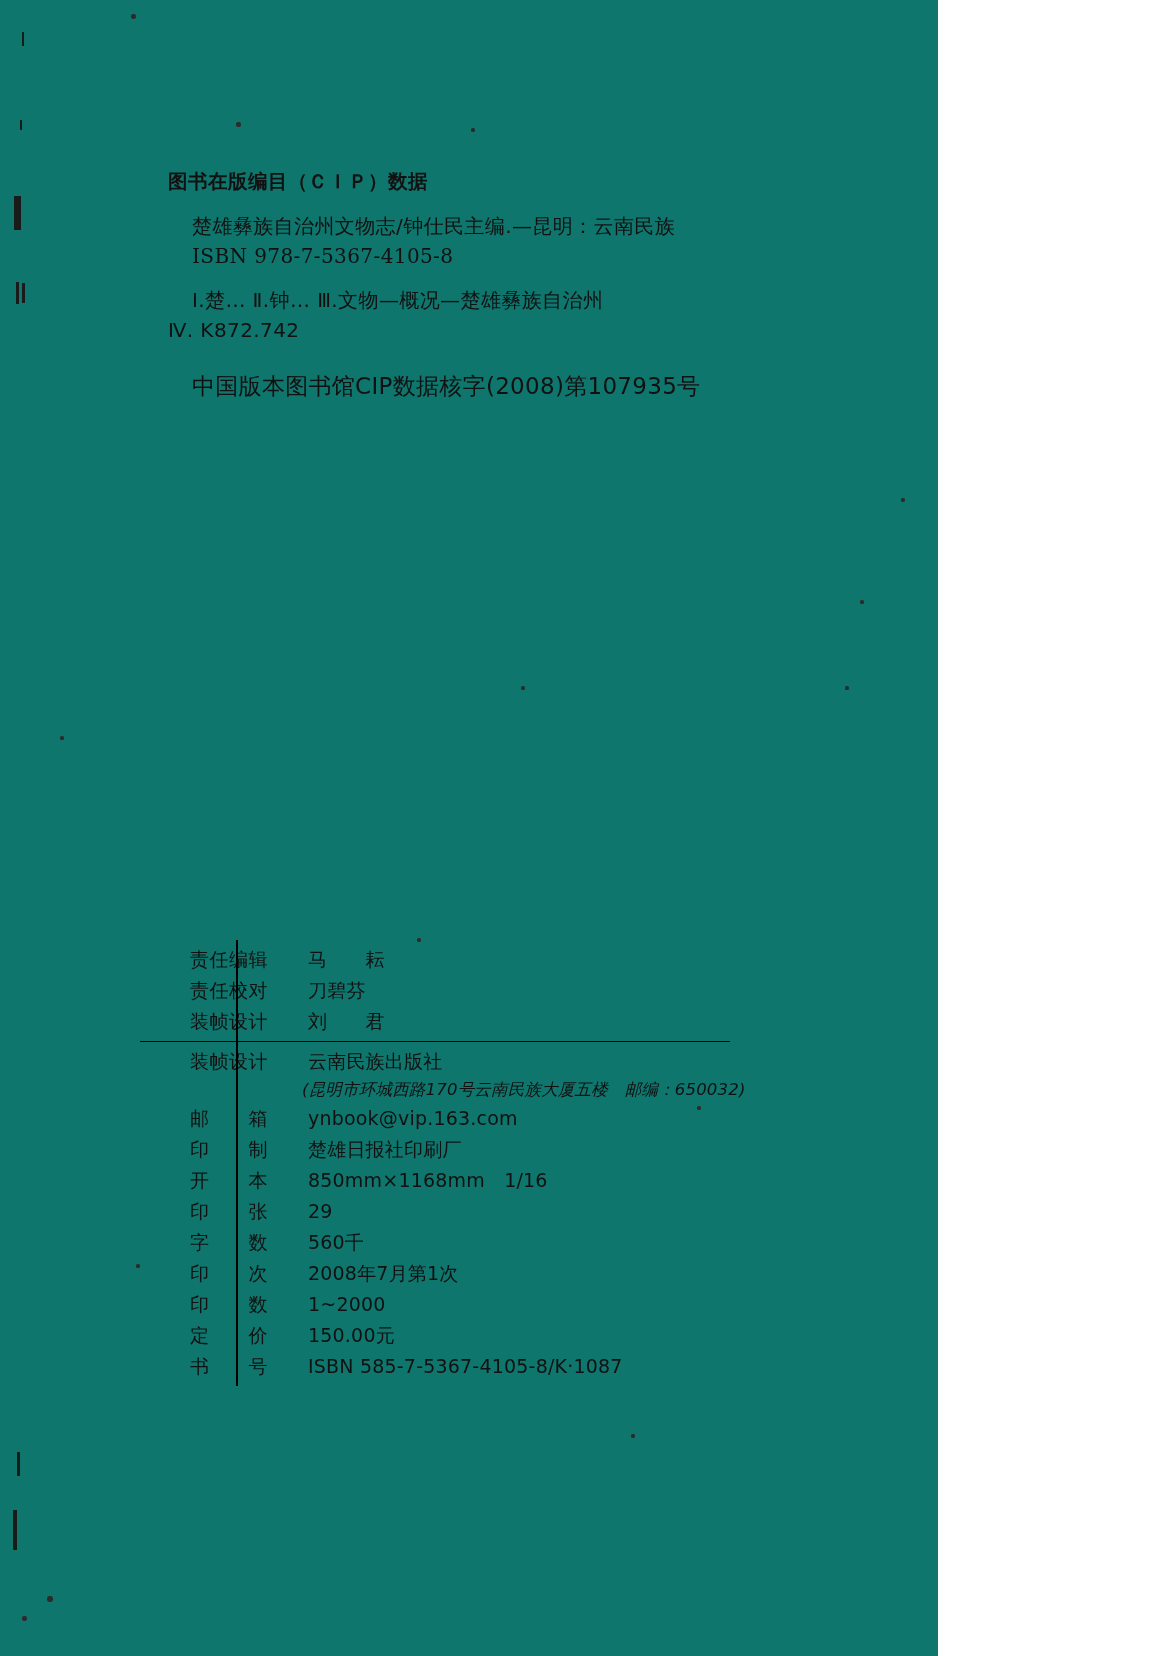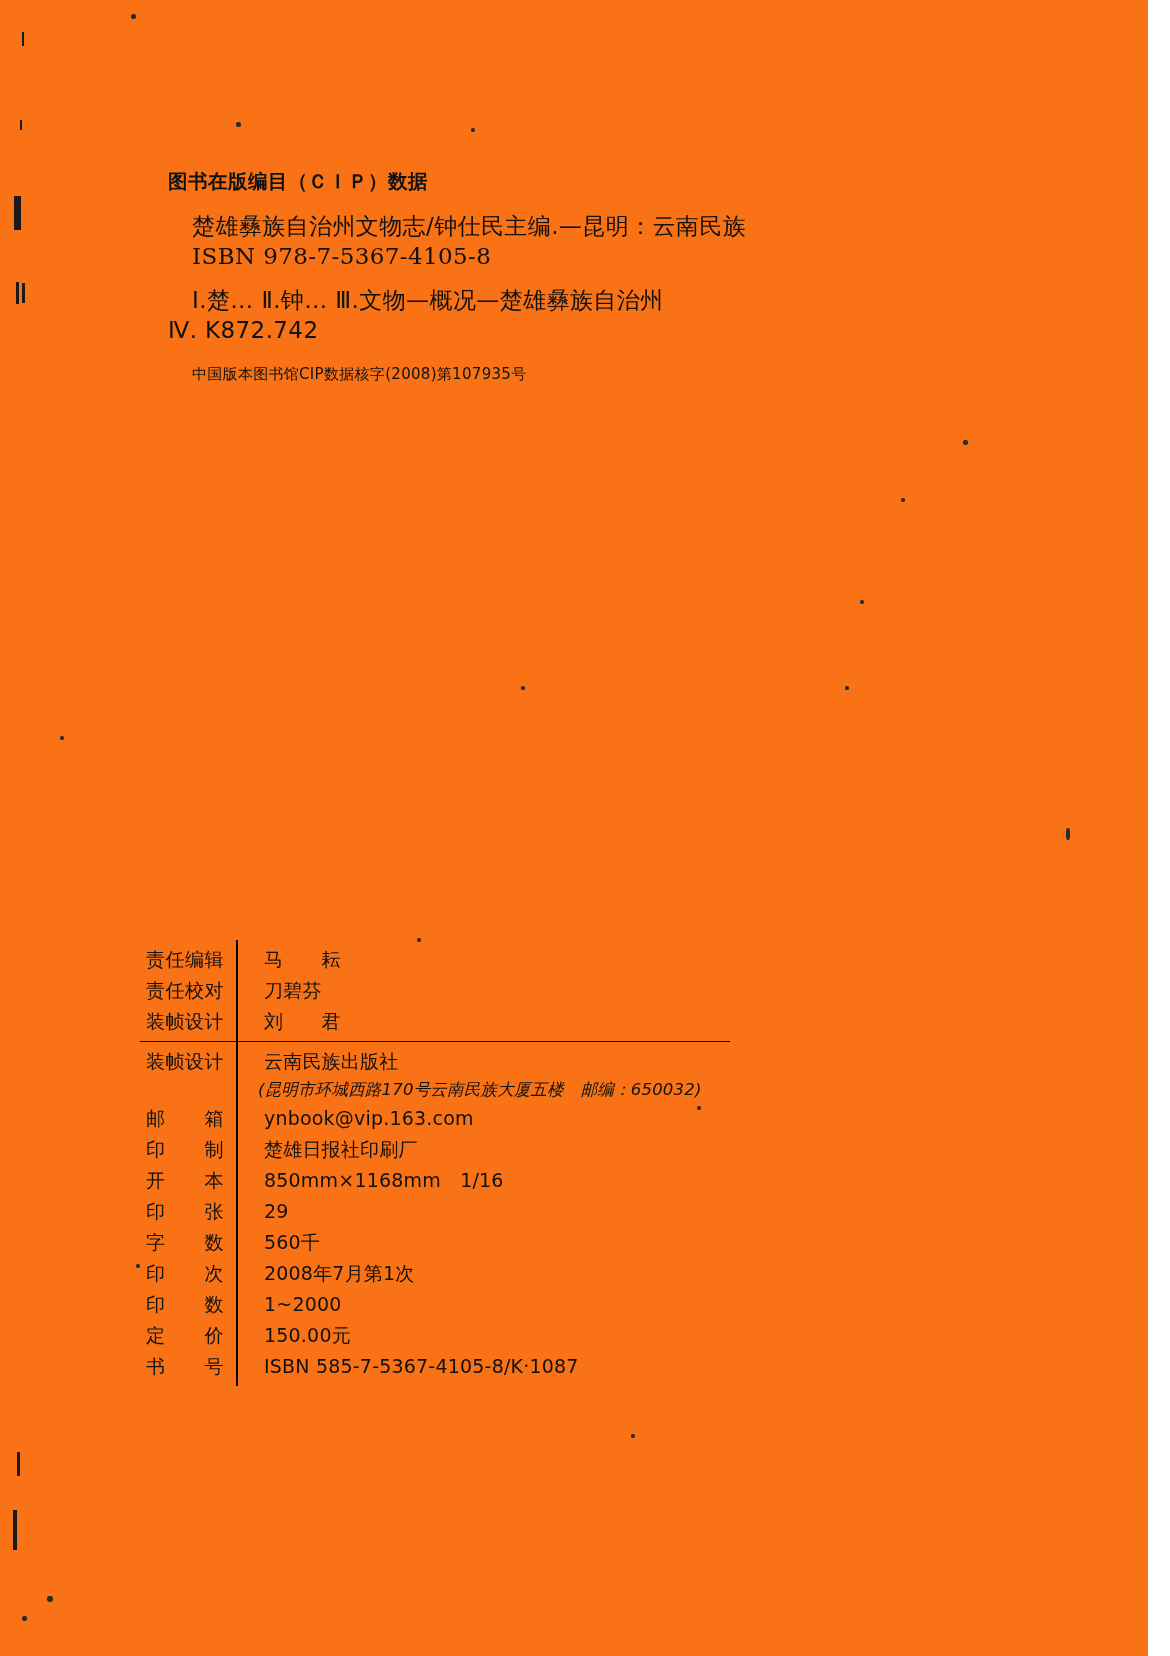--- a/index.html
+++ b/index.html
@@ -6,23 +6,23 @@
     margin: 0;
     padding: 0;
     background: #ffffff;
   }
   body {
     font-family: "DejaVu Sans", "Liberation Sans", sans-serif;
     color: #111;
   }
   .page {
     position: relative;
-    width: 1148px;
+    width: 938px;
     height: 1656px;
-    background: #f97316;
+    background: #0f766e;
     overflow: hidden;
   }
 
   
   .speck {
     position: absolute;
     background: #2b2b2b;
     border-radius: 40%;
   }
   .edge-mark {
@@ -38,36 +38,37 @@
     width: 740px;
   }
   .cip-title {
     font-family: "DejaVu Sans", "Liberation Sans", sans-serif;
     font-weight: bold;
     font-size: 19.5px;
     letter-spacing: 0.5px;
     margin-bottom: 16px;
   }
   .cip-line {
-    font-size: 23px;
+    font-size: 20px;
     line-height: 30px;
     letter-spacing: 0.4px;
     white-space: pre;
   }
   .indent {
     padding-left: 24px;
   }
   .cip-gap {
     height: 14px;
   }
   .cip-center {
-    font-size: 15px;
+    font-size: 23px;
     line-height: 30px;
     padding-left: 24px;
     letter-spacing: 0.3px;
+    margin-top: 12px;
   }
   .serif-num {
     font-family: "DejaVu Serif", "Liberation Serif", serif;
   }
 
   
   .colophon {
     position: absolute;
     left: 140px;
     top: 940px;
@@ -112,20 +113,21 @@
     position: absolute;
     left: 96px;
     top: 0;
     bottom: 0;
     width: 1.6px;
     background: #000;
   }
   .rows {
     padding-top: 4px;
     padding-bottom: 4px;
+    margin-left: 44px;
   }
   .wide-rule {
     border-top: 1.6px solid #000;
     width: 590px;
   }
   .sub-line {
     padding-left: 118px;
     font-style: italic;
   }
 </style>

